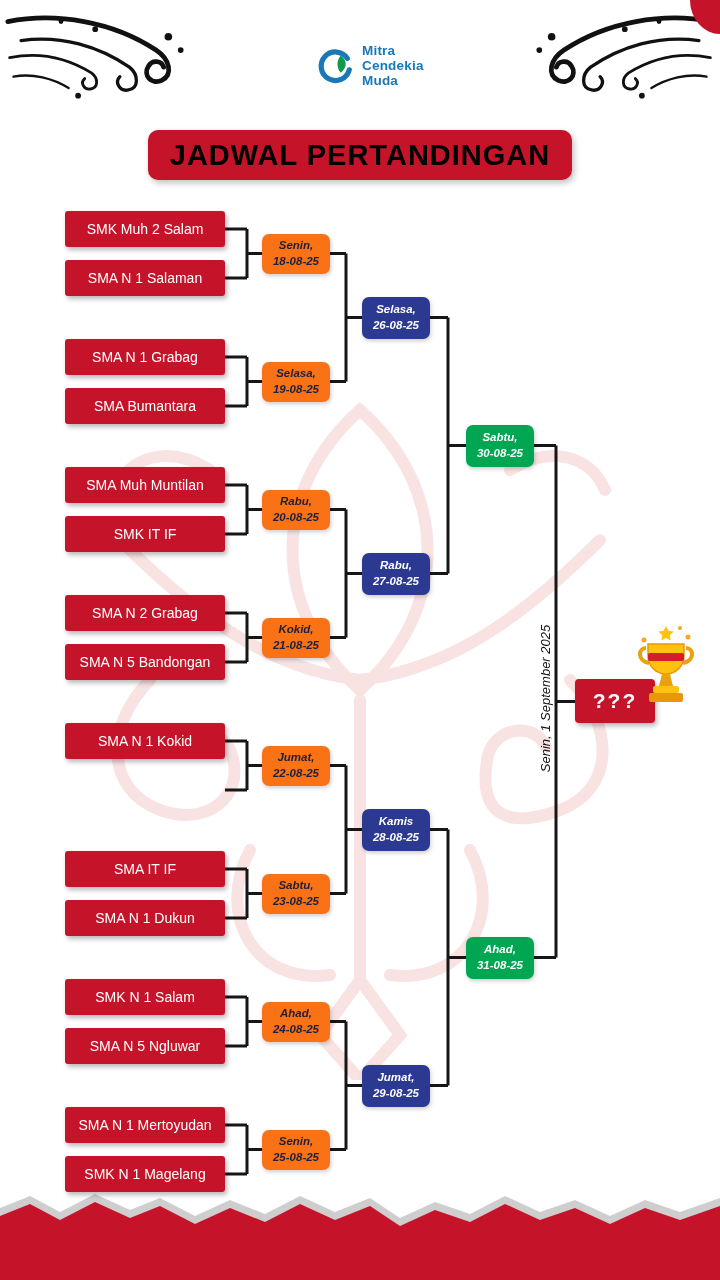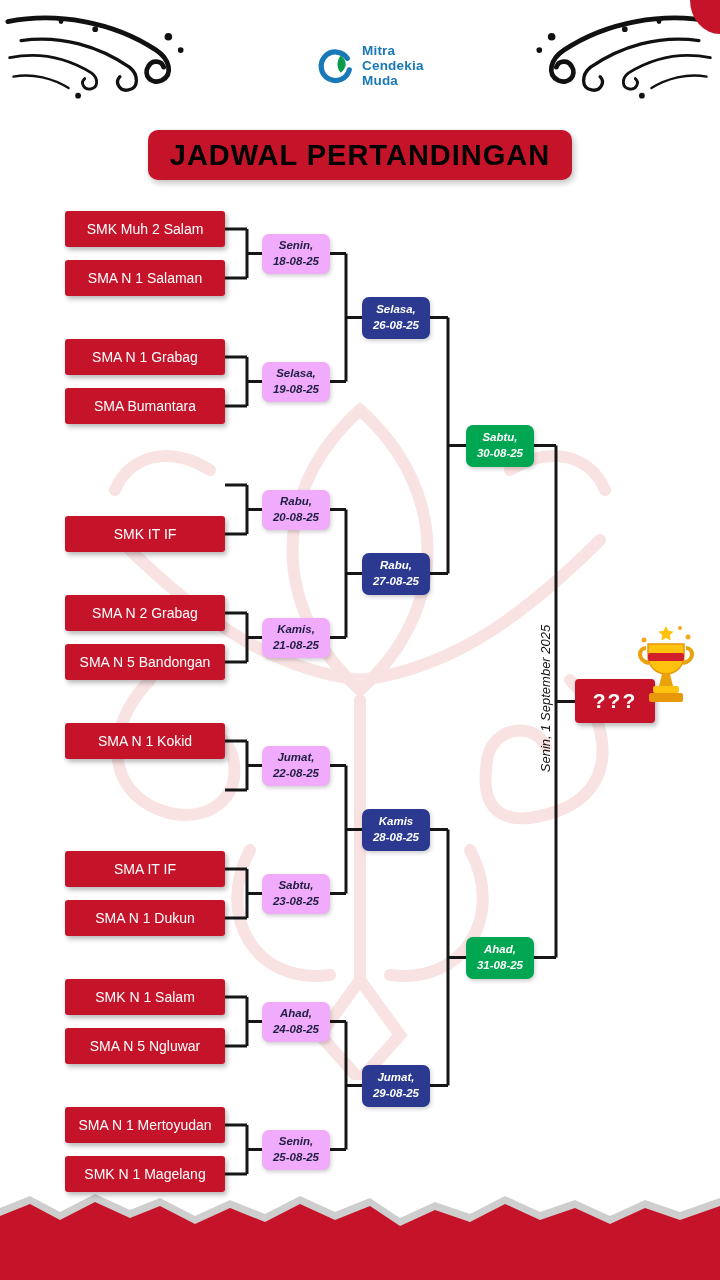--- a/index.html
+++ b/index.html
@@ -31,21 +31,21 @@
 
   
   .team { position:absolute; left:65px; width:160px; height:36px; background:#C51429;
     color:#fff; display:flex; align-items:center; justify-content:center;
     font-size:14px; border-radius:3px; box-shadow:2px 3px 5px rgba(0,0,0,.28);
     z-index:5; text-align:center; }
   .date { position:absolute; width:68px; border-radius:7px; display:flex;
     flex-direction:column; align-items:center; justify-content:center;
     font-style:italic; font-weight:700; font-size:11.5px; line-height:1.35;
     z-index:5; box-shadow:1px 2px 4px rgba(0,0,0,.2); text-align:center; }
-  .yellow { left:262px; height:40px; background:#f0abfc; color:#1e1e3e; }
+  .yellow { left:262px; height:40px; background:#f97316; color:#1e1e3e; }
   .blue   { left:362px; height:42px; background:#2B3990; color:#ffffff; }
   .green  { left:466px; height:42px; background:#00A651; color:#ffffff; }
 
   .final-schedule { position:absolute; left:460px; top:691px; width:170px;
     text-align:center; transform:rotate(-90deg); transform-origin:center;
     font-style:italic; font-size:13px; color:#111; z-index:5; font-weight:500; }
   .champion { position:absolute; left:575px; top:679px; width:80px; height:44px;
     background:#C51429; color:#fff; display:flex; align-items:center;
     justify-content:center; font-weight:700; font-size:21px; letter-spacing:2px;
     border-radius:4px; z-index:5; box-shadow:2px 3px 5px rgba(0,0,0,.28); }
@@ -134,20 +134,21 @@
       M330 1021.5H346M330 1149.5H346M346 1021.5V1149.5M346 1085.5H362
       M430 317.5H448M430 573.5H448M448 317.5V573.5M448 445.5H466
       M430 829.5H448M430 1085.5H448M448 829.5V1085.5M448 957.5H466
       M534 445.5H556M534 957.5H556M556 445.5V957.5M556 701.5H575"></path>
   </svg>
 
   <div class="team" style="top:211px">SMK Muh 2 Salam</div>
   <div class="team" style="top:260px">SMA N 1 Salaman</div>
   <div class="team" style="top:339px">SMA N 1 Grabag</div>
   <div class="team" style="top:388px">SMA Bumantara</div>
+  <div class="team" style="top:467px">SMA Muh Muntilan</div>
   <div class="team" style="top:516px">SMK IT IF</div>
   <div class="team" style="top:595px">SMA N 2 Grabag</div>
   <div class="team" style="top:644px">SMA N 5 Bandongan</div>
   <div class="team" style="top:723px">SMA N 1 Kokid</div>
   <div class="team" style="top:851px">SMA IT IF</div>
   <div class="team" style="top:900px">SMA N 1 Dukun</div>
   <div class="team" style="top:979px">SMK N 1 Salam</div>
   <div class="team" style="top:1028px">SMA N 5 Ngluwar</div>
   <div class="team" style="top:1107px">SMA N 1 Mertoyudan</div>
   <div class="team" style="top:1156px">SMK N 1 Magelang</div>
@@ -158,21 +159,21 @@
   </div>
   <div class="date yellow" style="top:361.5px">
     <span>Selasa,</span>
     <span>19-08-25</span>
   </div>
   <div class="date yellow" style="top:489.5px">
     <span>Rabu,</span>
     <span>20-08-25</span>
   </div>
   <div class="date yellow" style="top:617.5px">
-    <span>Kamis,</span>
+    <span>Kokid,</span>
     <span>21-08-25</span>
   </div>
   <div class="date yellow" style="top:745.5px">
     <span>Jumat,</span>
     <span>22-08-25</span>
   </div>
   <div class="date yellow" style="top:873.5px">
     <span>Sabtu,</span>
     <span>23-08-25</span>
   </div>

